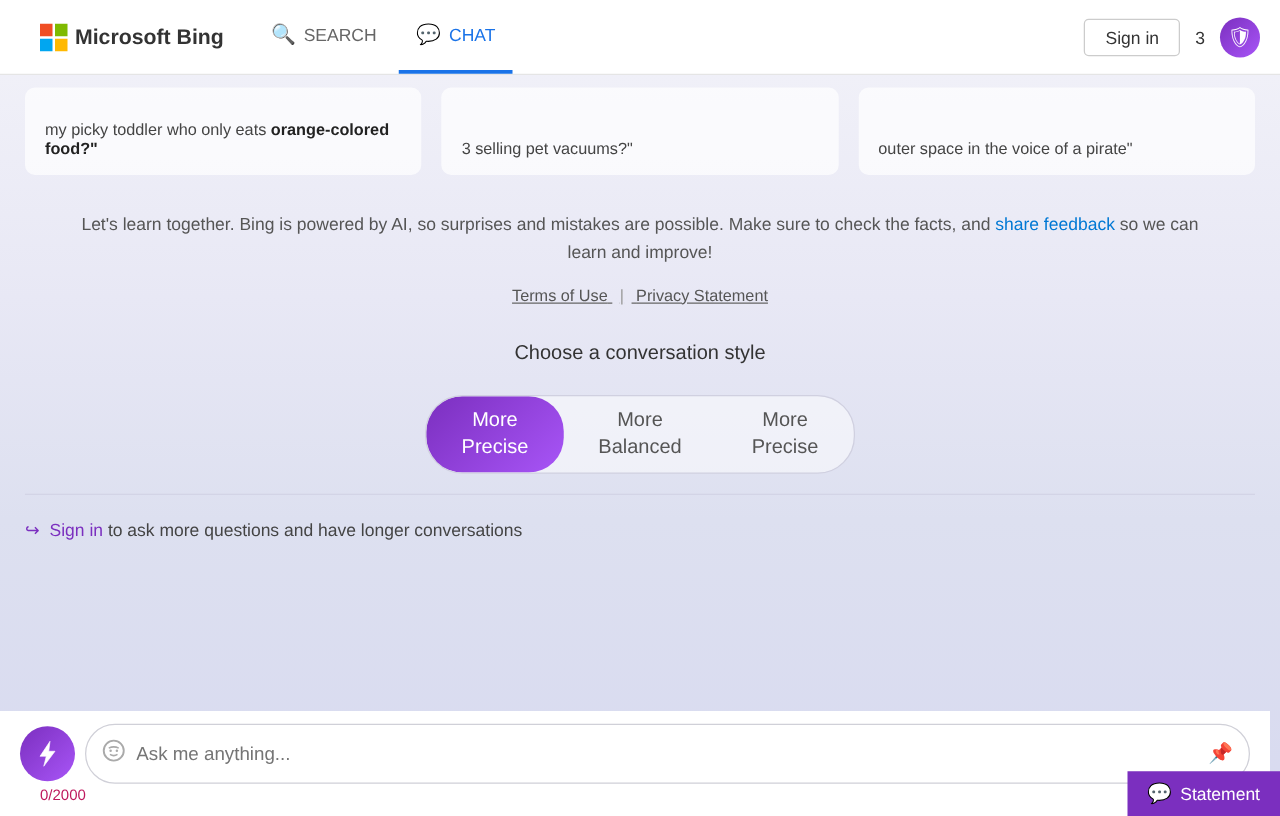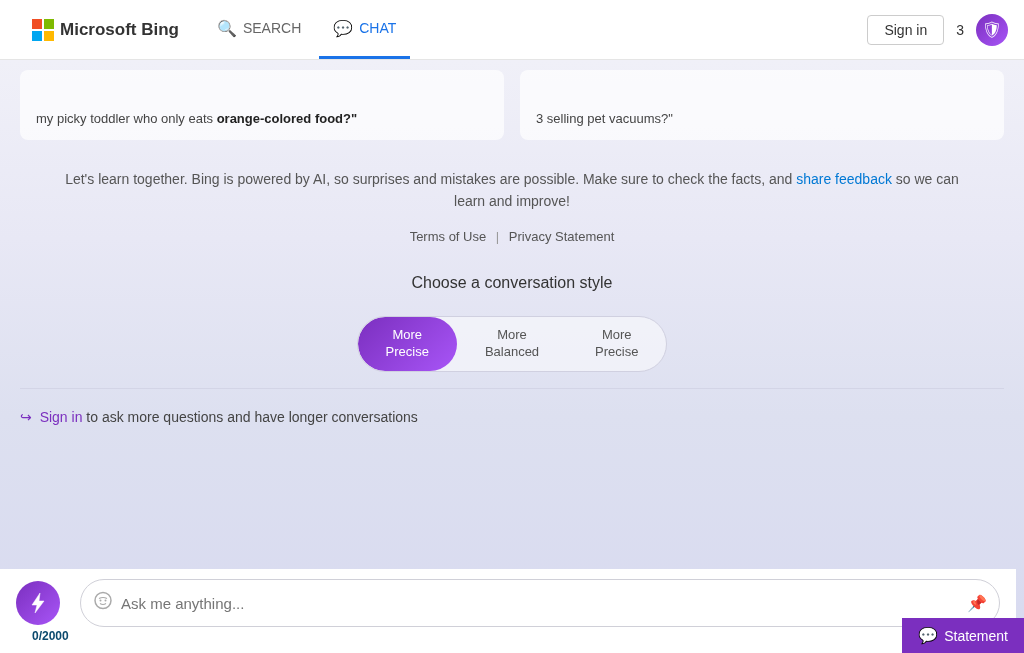--- a/index.html
+++ b/index.html
@@ -166,20 +166,21 @@
       text-decoration: none;
       margin-top: 44px;
     }
 
     
     .legal-links {
       text-align: center;
       font-size: 13px;
       color: #666;
       padding: 4px 0 20px;
+      text-decoration: underline;
     }
     .legal-links a {
       color: #555;
       text-decoration: none;
     }
     .legal-sep {
       margin: 0 6px;
       color: #999;
     }
 
@@ -195,21 +196,21 @@
     }
     .style-buttons {
       display: inline-flex;
       border: 1px solid #d0d0e0;
       border-radius: 30px;
       overflow: hidden;
       background: rgba(255,255,255,0.5);
     }
     .style-btn {
       padding: 10px 28px;
-      font-size: 13px;
+      font-size: 16px;
       cursor: pointer;
       border: none;
       background: transparent;
       color: #555;
       line-height: 1.3;
       text-align: center;
     }
     .style-btn.active {
       background: linear-gradient(135deg, #7b2fbf, #a855f7);
       color: #fff;
@@ -239,21 +240,21 @@
       position: fixed;
       bottom: 0;
       left: 0;
       width: 1016px;
       background: #fff;
       padding: 10px 16px 8px 16px;
     }
     .input-row {
       display: flex;
       align-items: center;
-      gap: 20px;
+      gap: 8px;
     }
     .bing-avatar-circle {
       width: 44px;
       height: 44px;
       border-radius: 50%;
       background: linear-gradient(135deg, #7b2fbf, #a855f7);
       display: flex;
       align-items: center;
       justify-content: center;
       color: #fff;
@@ -282,23 +283,22 @@
     .input-field {
       border: none;
       outline: none;
       font-size: 15px;
       color: #888;
       width: 100%;
       background: transparent;
     }
     .char-count {
       font-size: 12px;
-      color: #0c4a6e;
+      color: #be185d;
       padding: 2px 16px;
-      font-weight: bold;
     }
 
     
     .feedback-btn {
       position: fixed;
       bottom: 0;
       right: 0;
       background: #7b2fbf;
       color: #fff;
       padding: 8px 16px;
@@ -361,20 +361,23 @@
 </header>
 
 <main class="main">
 
   <div class="suggestion-cards">
     <div class="suggestion-card">
       <span>my picky toddler who only eats <strong>orange-colored food?"</strong></span>
     </div>
     <div class="suggestion-card">
       <span>3 selling pet vacuums?"</span>
+    </div>
+    <div class="suggestion-card">
+      <span>outer space in the voice of a pirate"</span>
     </div>
   </div>
 
   <div class="disclaimer">
     <span>Let's learn together. Bing is powered by AI, so surprises and mistakes are possible. Make sure to check the facts, and </span><a href="#">share feedback</a><span> so we can learn and improve!</span>
   </div>
 
   <div class="legal-links">
     <a href="#">Terms of Use</a>
     <span class="legal-sep">|</span>

